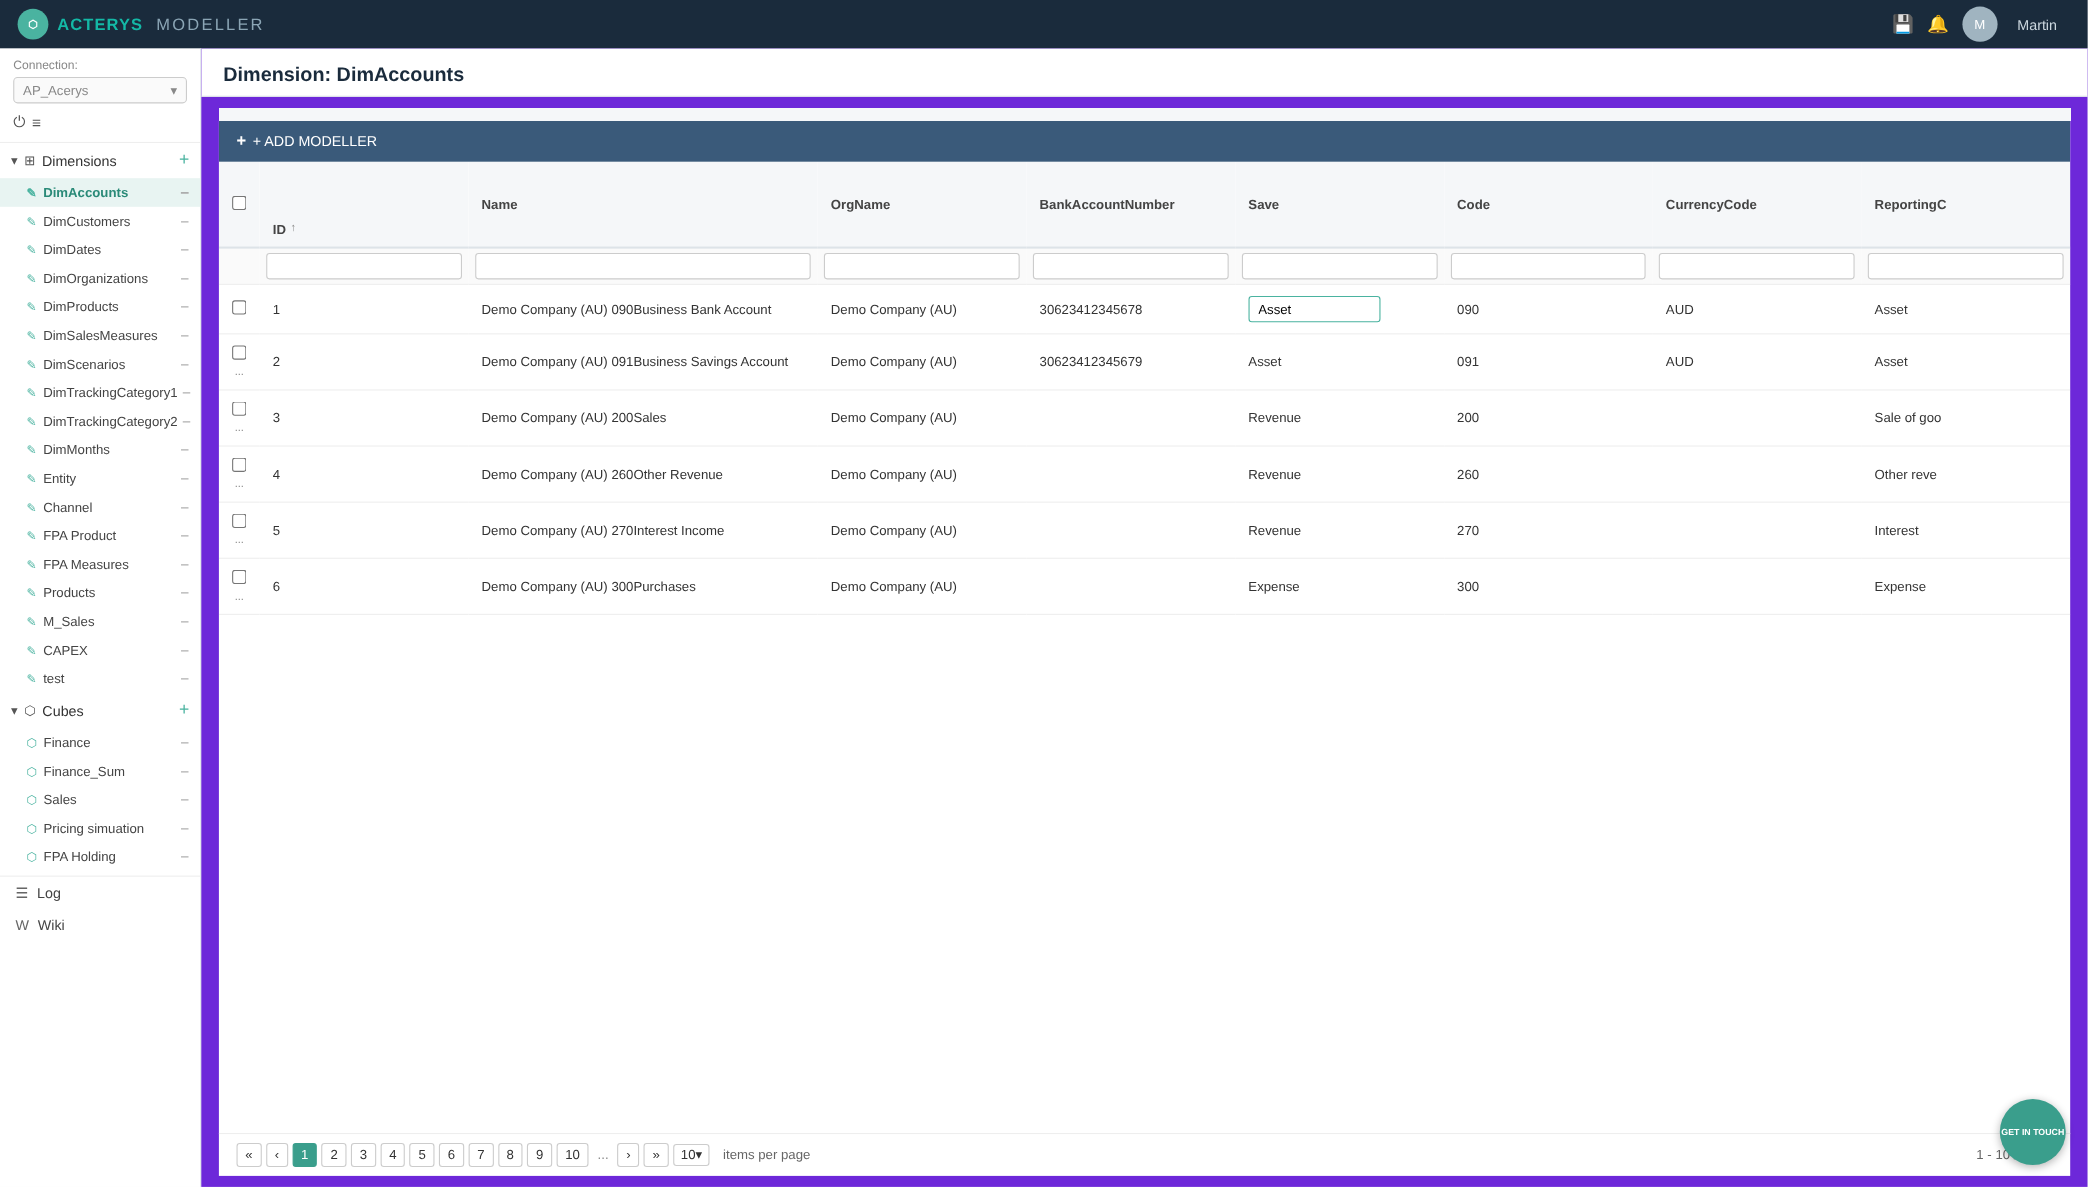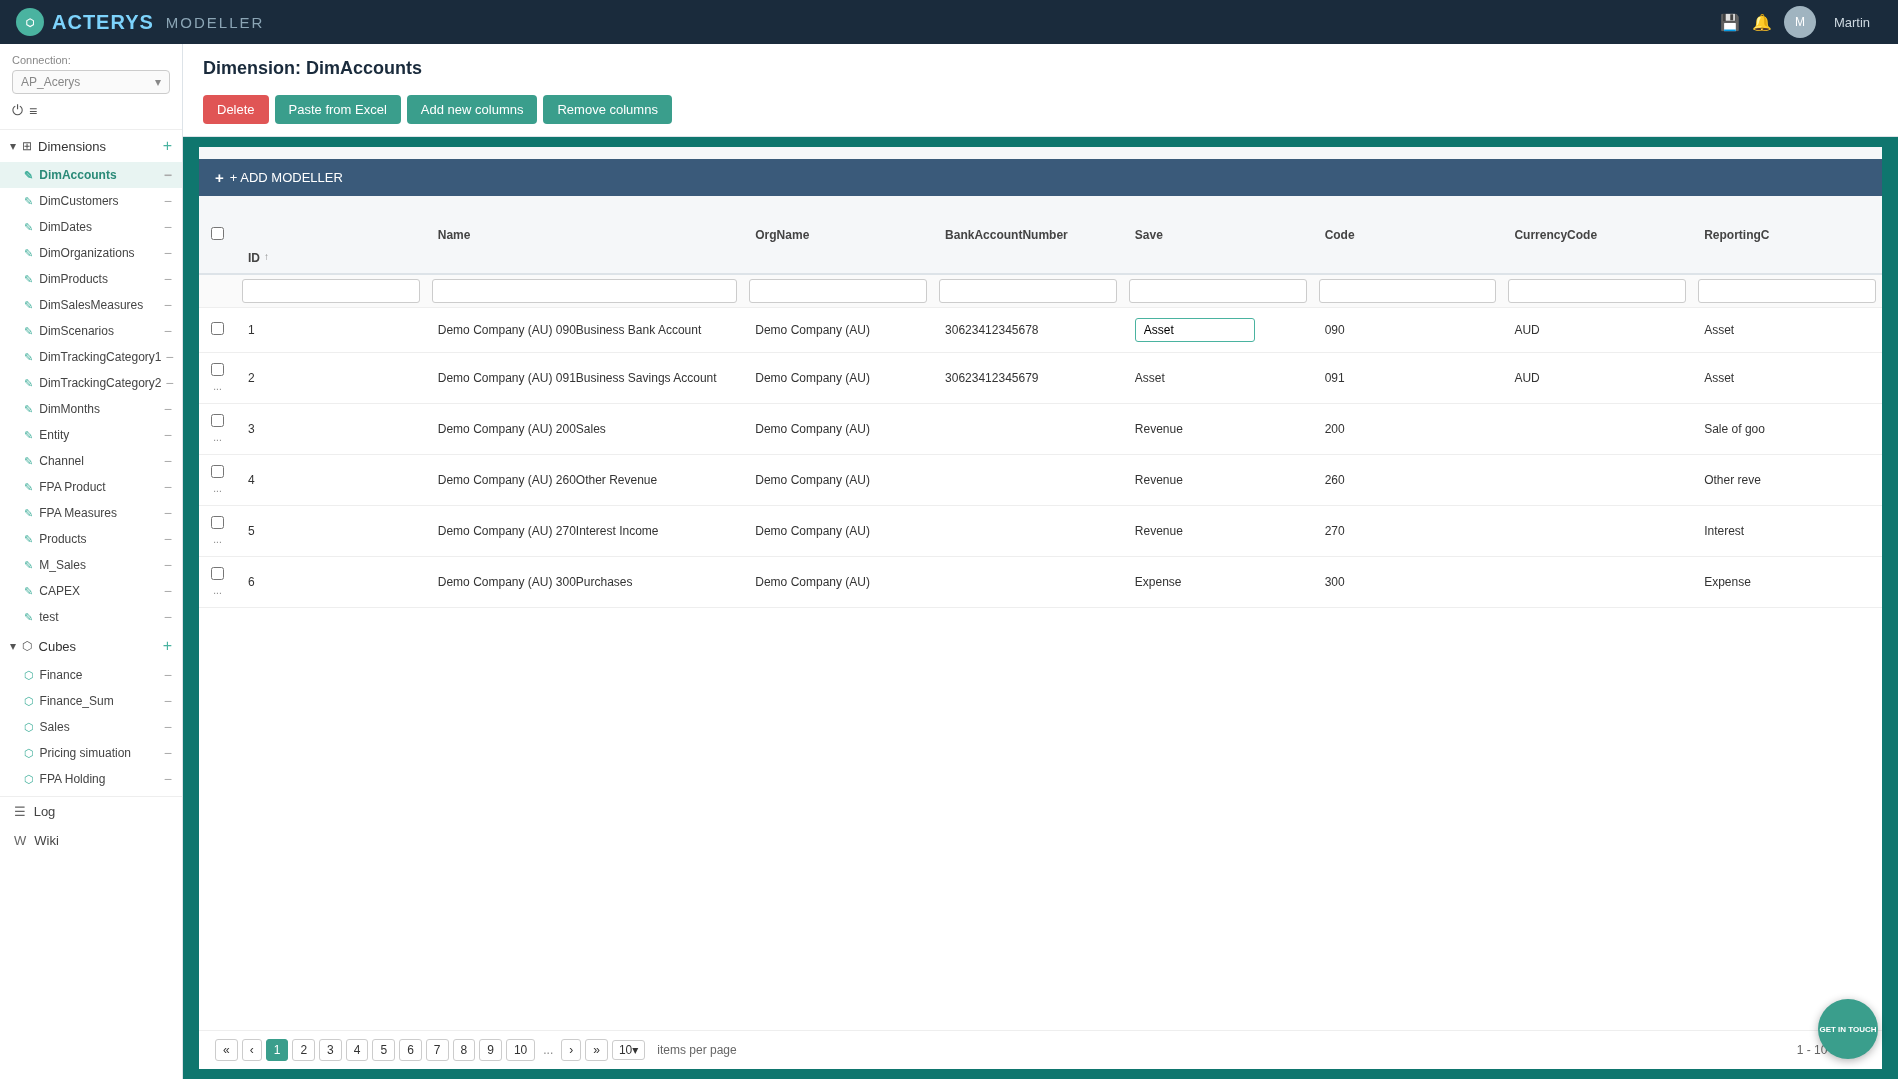--- a/index.html
+++ b/index.html
@@ -2,21 +2,21 @@
 <html><head>
   <meta charset="utf-8">
   <style>
     * { box-sizing: border-box; margin: 0; padding: 0; }
     body { font-family: Arial, sans-serif; font-size: 13px; background: #f0f2f5; color: #333; display: flex; flex-direction: column; height: 100vh; overflow: hidden; }
 
     
     .topnav { background: #1a2b3c; display: flex; align-items: center; height: 44px; padding: 0 16px; flex-shrink: 0; }
     .topnav-logo { display: flex; align-items: center; gap: 8px; margin-right: 24px; }
     .topnav-logo-icon { width: 28px; height: 28px; background: #4ab3a0; border-radius: 50%; display: flex; align-items: center; justify-content: center; color: white; font-size: 10px; font-weight: bold; }
-    .topnav-brand { color: #7dd3fc; font-size: 20px; font-weight: 600; letter-spacing: 1px; }
+    .topnav-brand { color: #14b8a6; font-size: 15px; font-weight: 600; letter-spacing: 1px; }
     .topnav-modeller { color: #8ba5b5; font-size: 15px; letter-spacing: 2px; text-transform: uppercase; margin-left: 4px; }
     .topnav-spacer { flex: 1; }
     .topnav-links { display: flex; align-items: center; gap: 0; }
     .topnav-link { color: #cdd8e0; font-size: 13px; padding: 0 16px; height: 44px; display: flex; align-items: center; border-right: 1px solid #2e4056; cursor: pointer; }
     .topnav-icons { display: flex; align-items: center; gap: 12px; padding: 0 12px; }
     .topnav-icon-btn { color: #cdd8e0; cursor: pointer; font-size: 16px; }
     .topnav-avatar { width: 32px; height: 32px; border-radius: 50%; background: #a0b4c0; display: flex; align-items: center; justify-content: center; color: white; font-size: 12px; cursor: pointer; overflow: hidden; }
     .topnav-username { color: #cdd8e0; font-size: 13px; margin-left: 6px; }
 
     
@@ -37,21 +37,21 @@
     .sidebar-item { display: flex; align-items: center; padding: 5px 10px 5px 24px; cursor: pointer; font-size: 12px; color: #444; }
     .sidebar-item.active { background: #e8f4f2; color: #2a8a78; font-weight: 600; }
     .sidebar-item-icon { margin-right: 6px; color: #4ab3a0; font-size: 11px; }
     .sidebar-item-label { flex: 1; }
     .sidebar-item-minus { color: #aaa; font-size: 14px; cursor: pointer; margin-left: 4px; }
     .sidebar-bottom-items { border-top: 1px solid #eee; margin-top: 4px; }
     .sidebar-bottom-item { display: flex; align-items: center; padding: 7px 14px; cursor: pointer; font-size: 13px; color: #444; }
     .sidebar-bottom-item-icon { margin-right: 8px; color: #666; }
 
     
-    .content { flex: 1; display: flex; flex-direction: column; overflow: hidden; background: #0f766e; }
+    .content { flex: 1; display: flex; flex-direction: column; overflow: hidden; background: #6d28d9; }
     .content-header { background: white; border-bottom: 1px solid #dde3e8; padding: 0 20px; flex-shrink: 0; }
 
     .page-title-row { display: flex; align-items: center; padding: 14px 0 8px; }
     .page-title { font-size: 18px; font-weight: 600; color: #1a2b3c; }
     .toolbar-row { display: flex; align-items: center; gap: 6px; padding: 8px 0 12px; }
     .btn { padding: 7px 14px; border-radius: 4px; border: none; cursor: pointer; font-size: 13px; font-weight: 500; }
     .btn-danger { background: #e05555; color: white; }
     .btn-teal { background: #3a9e8c; color: white; }
     .btn-save { background: #2a7a6a; color: white; }
     .btn-cancel { background: #5a7a8a; color: white; }
@@ -263,26 +263,20 @@
         <span class="sidebar-bottom-item-icon">W</span>
         <span>Wiki</span>
       </div>
     </div>
   </div>
 
   <div class="content">
     <div class="content-header">
       <div class="page-title-row">
         <span class="page-title">Dimension: DimAccounts</span>
-      </div>
-      <div class="toolbar-row">
-        <button class="btn btn-danger">Delete</button>
-        <button class="btn btn-teal">Paste from Excel</button>
-        <button class="btn btn-teal">Add new columns</button>
-        <button class="btn btn-teal">Remove columns</button>
       </div>
     </div>
 
     <div class="table-outer">
 
       <div class="horiz-scroll-bar">
         <div class="horiz-scroll-inner"></div>
       </div>
 
       <div class="table-container">

